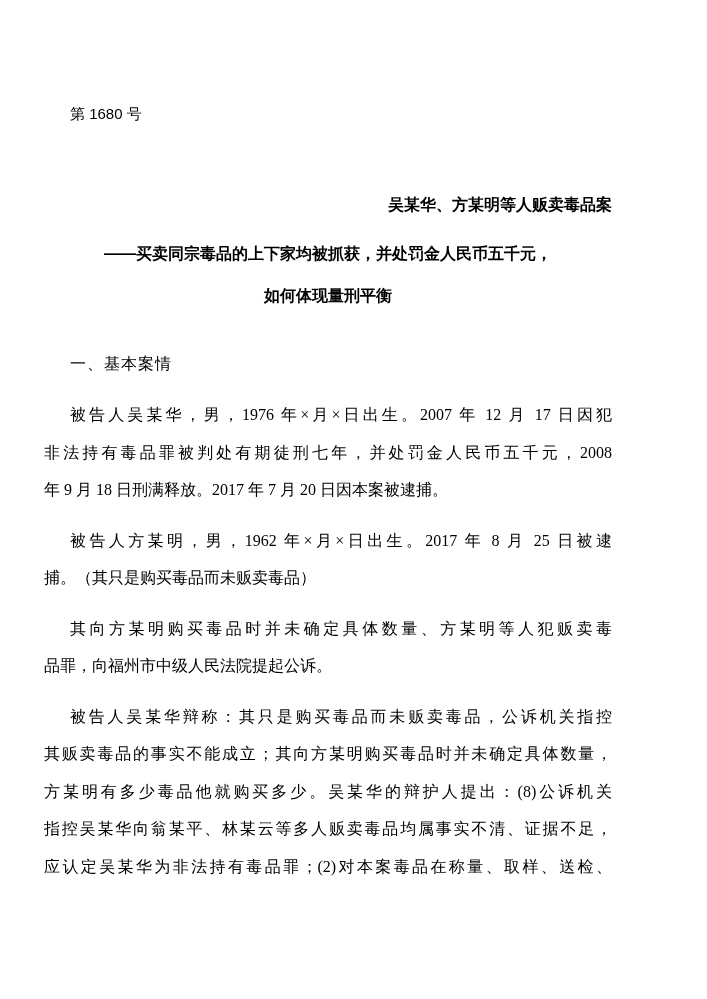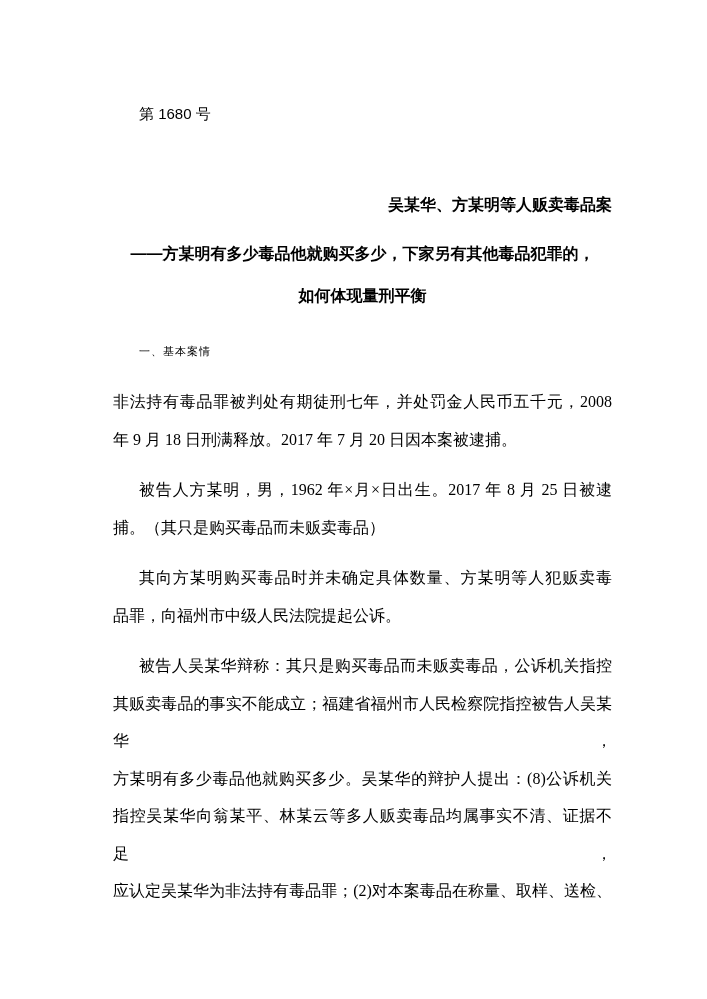--- a/index.html
+++ b/index.html
@@ -5,21 +5,21 @@
   * { margin: 0; padding: 0; box-sizing: border-box; }
   html, body { background: #ffffff; }
   .page {
     position: relative;
     width: 707px;
     height: 999px;
     margin: 0 auto;
     background: #ffffff;
     color: #000000;
     overflow: hidden;
-    padding: 104px 95px 0 113px;
+    padding: 104px 95px 0 44px;
   }
   .doc-number {
     font-family: "Liberation Sans", "DejaVu Sans", sans-serif;
     font-size: 15px;
     line-height: 20px;
     font-weight: 400;
     padding-left: 26px;
   }
   .doc-title {
     font-family: Liberation Serif, serif;
@@ -32,25 +32,25 @@
   .doc-subtitle {
     font-family: "Liberation Sans", "DejaVu Sans", sans-serif;
     font-size: 16px;
     line-height: 42px;
     font-weight: 700;
     text-align: center;
     margin-top: 16px;
   }
   .section-heading {
     font-family: "Liberation Serif", "DejaVu Serif", serif;
-    font-size: 11px;
+    font-size: 16px;
     line-height: 24px;
     font-weight: 400;
     padding-left: 26px;
-    margin-top: 22px;
+    margin-top: 35px;
     letter-spacing: 1px;
   }
   .para { margin-top: 13px; }
   .para.first { margin-top: 20px; }
   .line {
     font-family: "Liberation Serif", "DejaVu Serif", serif;
     font-size: 16px;
     line-height: 37.5px;
     font-weight: 400;
     white-space: nowrap;
@@ -65,42 +65,43 @@
 </head>
 <body>
 
 <div class="page">
 
   <div class="doc-number">第 1680 号</div>
 
   <h1 class="doc-title">吴某华、方某明等人贩卖毒品案</h1>
 
   <div class="doc-subtitle">
-    <div>——方某明有多少毒品他就购买多少，下家另有其他毒品犯罪的，</div>
+    <div>——买卖同宗毒品的上下家均被抓获，并处罚金人民币五千元，</div>
     <div>如何体现量刑平衡</div>
   </div>
 
   <h2 class="section-heading">一、基本案情</h2>
 
   <div class="para first">
+    <div class="line indent just">被告人吴某华，男，1976 年×月×日出生。2007 年 12 月 17 日因犯</div>
     <div class="line just">非法持有毒品罪被判处有期徒刑七年，并处罚金人民币五千元，2008</div>
     <div class="line">年 9 月 18 日刑满释放。2017 年 7 月 20 日因本案被逮捕。</div>
   </div>
 
   <div class="para">
     <div class="line indent just">被告人方某明，男，1962 年×月×日出生。2017 年 8 月 25 日被逮</div>
     <div class="line">捕。（其只是购买毒品而未贩卖毒品）</div>
   </div>
 
   <div class="para">
     <div class="line indent just">其向方某明购买毒品时并未确定具体数量、方某明等人犯贩卖毒</div>
     <div class="line">品罪，向福州市中级人民法院提起公诉。</div>
   </div>
 
   <div class="para">
     <div class="line indent just">被告人吴某华辩称：其只是购买毒品而未贩卖毒品，公诉机关指控</div>
-    <div class="line just">其贩卖毒品的事实不能成立；福建省福州市人民检察院指控被告人吴某华，</div>
+    <div class="line just">其贩卖毒品的事实不能成立；其向方某明购买毒品时并未确定具体数量，</div>
     <div class="line just">方某明有多少毒品他就购买多少。吴某华的辩护人提出：(8)公诉机关</div>
     <div class="line just">指控吴某华向翁某平、林某云等多人贩卖毒品均属事实不清、证据不足，</div>
     <div class="line just">应认定吴某华为非法持有毒品罪；(2)对本案毒品在称量、取样、送检、</div>
   </div>
 
 </div>
 
 </body></html>

